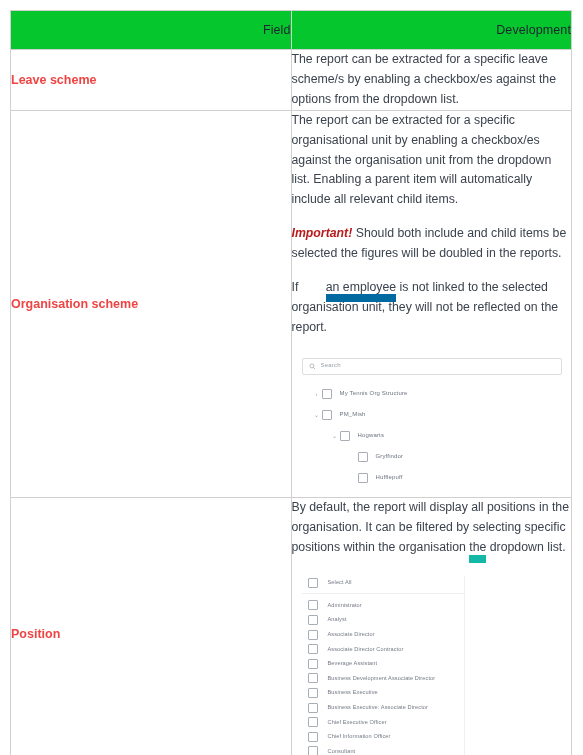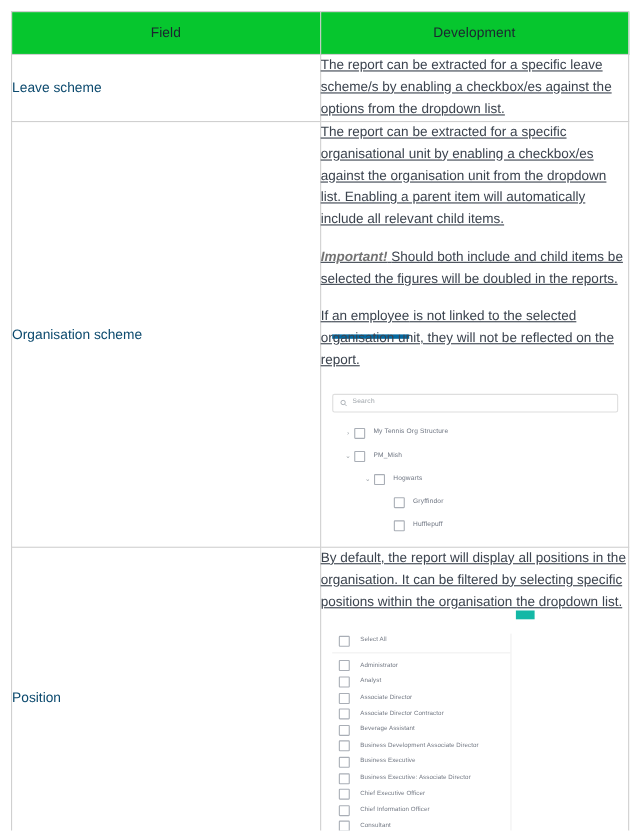--- a/index.html
+++ b/index.html
@@ -25,55 +25,56 @@
     border: 1px solid #d0d0d0;
     vertical-align: middle;
     padding: 0;
   }
 
   
   .hdr-cell {
     background: #06c62e;
     height: 38px;
     padding: 0 12px;
-    text-align: center;
+    text-align: right;
     font-weight: 400;
     font-size: 12.5px;
     color: #1c2430;
     letter-spacing: .1px;
   }
 
   
   .field-cell {
     width: 142px;
     padding: 10px 12px;
     font-size: 12.5px;
-    font-weight: 400;
-    color: #0c4a6e;
+    font-weight: 700;
+    color: #ef4444;
     vertical-align: middle;
   }
   .expl-cell {
     padding: 12px 16px 12px 14px;
     font-size: 12.3px;
     line-height: 1.62;
     color: #3b434e;
     vertical-align: top;
   }
   .expl-cell.mid { vertical-align: middle; }
 
-  .para { margin: 0 0 14px 0; text-decoration: underline; }
+  .para { margin: 0 0 14px 0; }
   .para:last-child { margin-bottom: 0; }
   .strongital {
     font-weight: 700;
     font-style: italic;
-    color: #737373;
+    color: #b91c1c;
   }
   .link-underline {
-    border-bottom: 4px solid #0369a1;
-    padding-bottom: 10px;
+    border-bottom: 8px solid #0369a1;
+    padding-bottom: 0;
+    margin-left: 24px;
   }
   .spell-underline {
     border-bottom: 8px solid #14b8a6;
     padding-bottom: 1px;
   }
 
   
   .tree-widget {
     margin: 20px 0 8px 10px;
     width: 260px;

